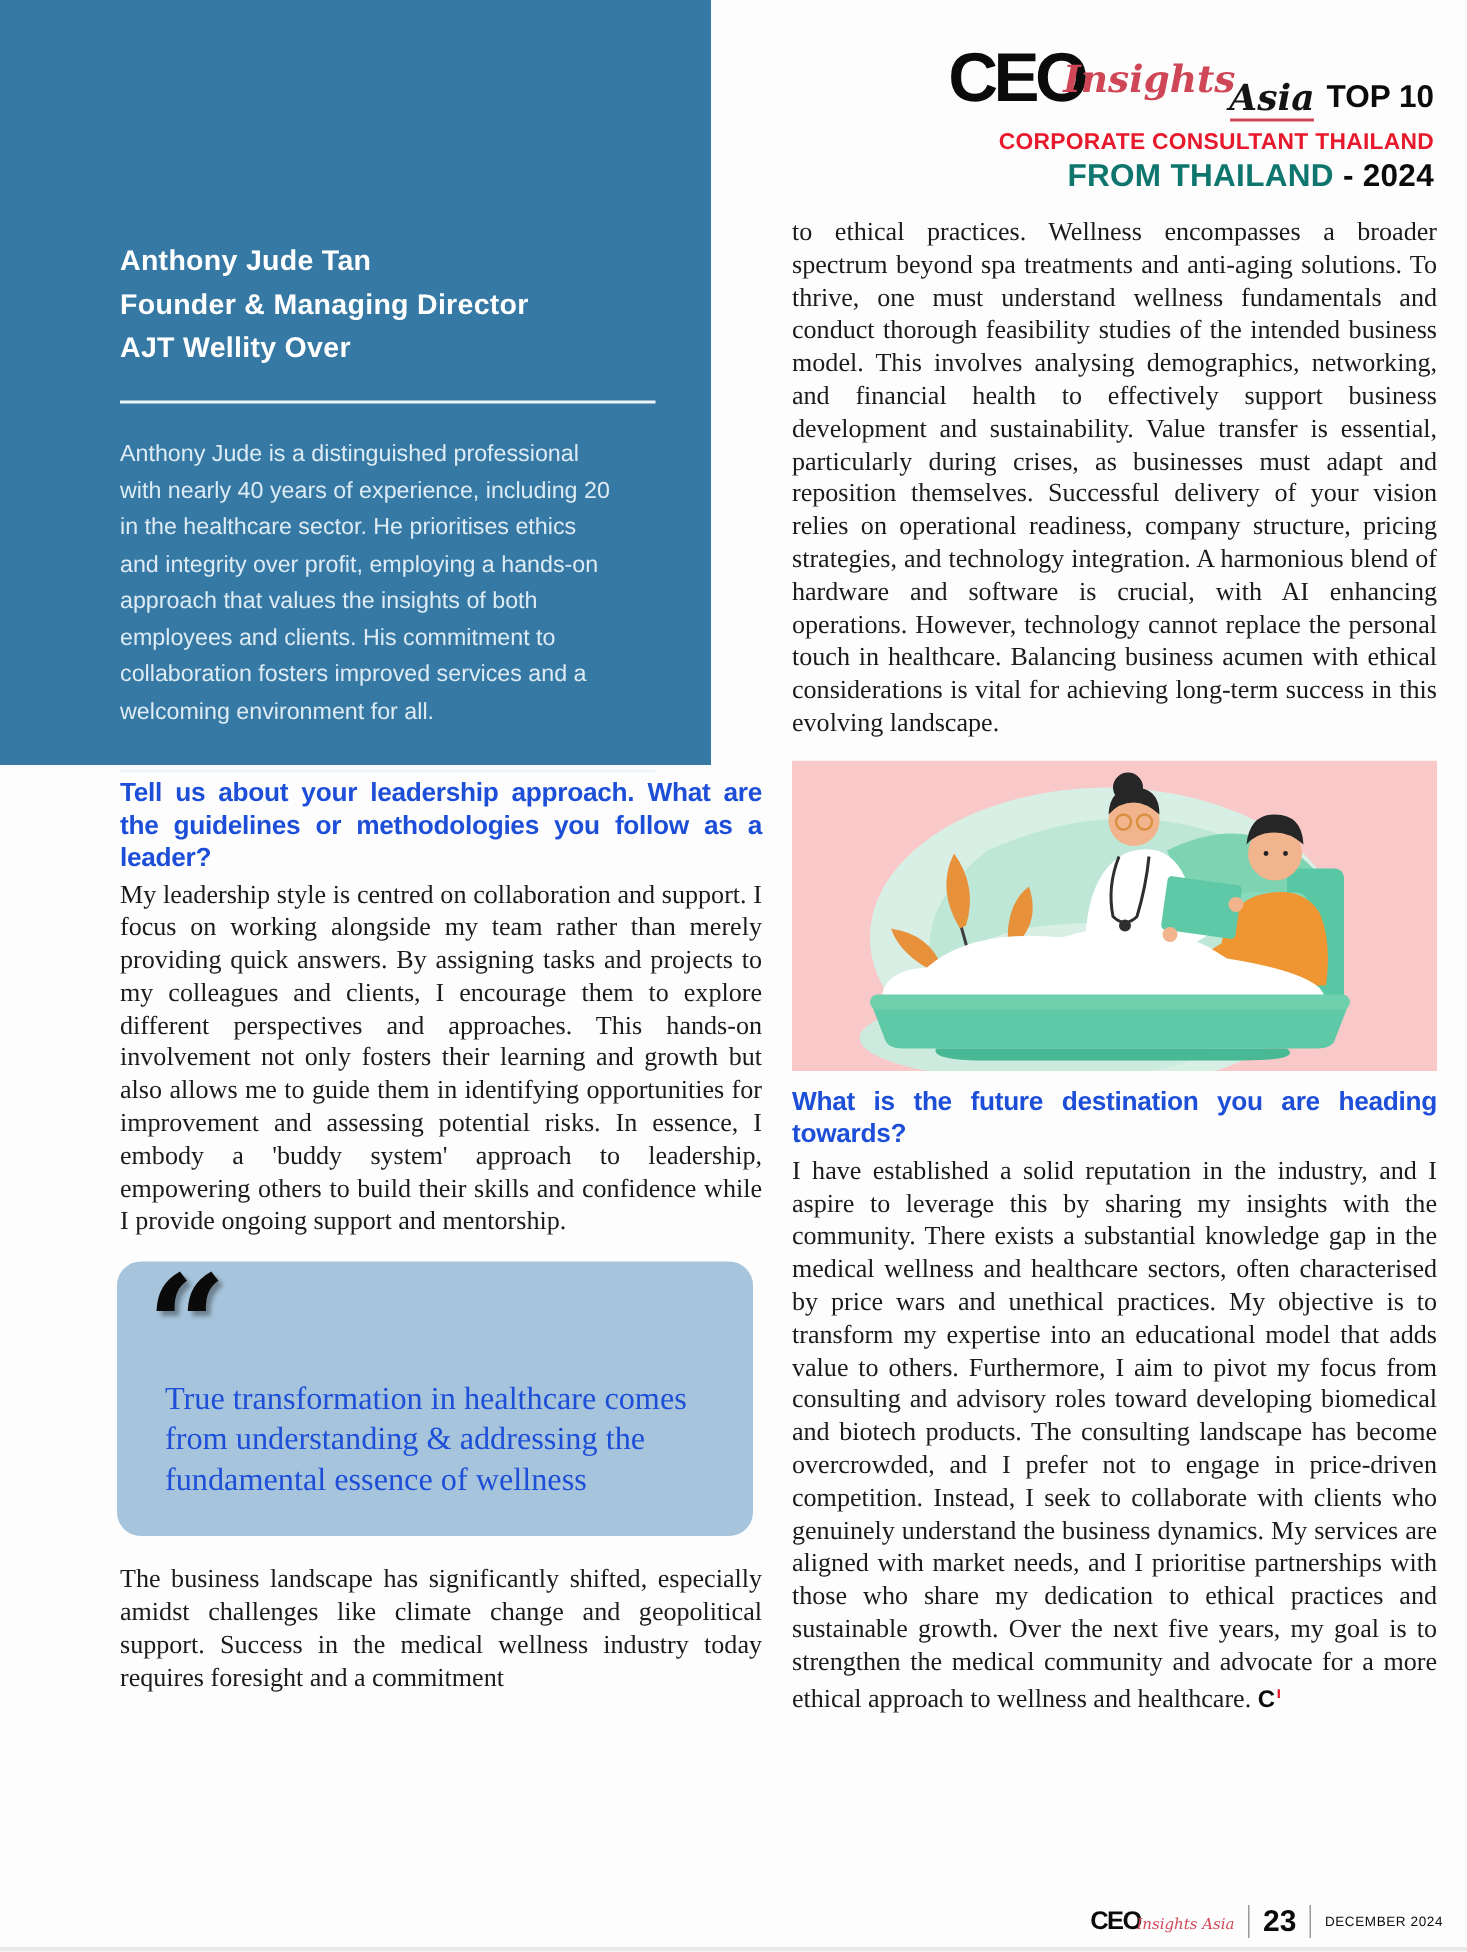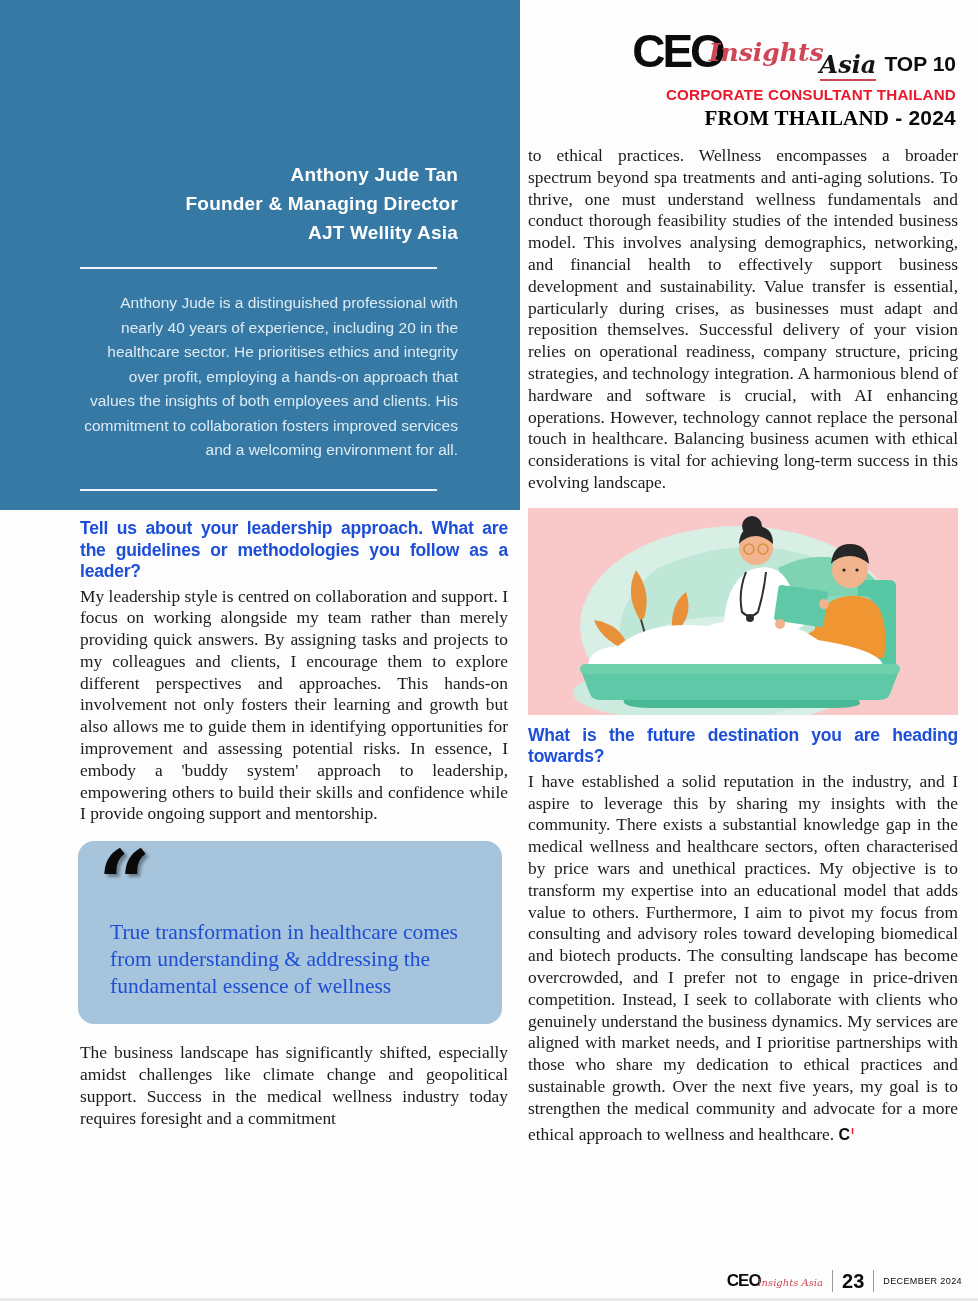--- a/index.html
+++ b/index.html
@@ -8,25 +8,24 @@
     background:#ffffff;
     font-family:"Liberation Sans",sans-serif;
     color:#161616;
     position:relative;
     overflow:hidden;
   }
   .page{position:absolute;inset:0;background:#fdfdfd;}
 
   
   .profile-box{
-    position:absolute;left:0;top:0;width:520px;height:510px;
+    position:absolute;left:0;top:0;width:474px;height:510px;
     background:#3679a4;
     box-sizing:border-box;
     padding:160px 62px 0 80px;
-    text-align:right;
   }
   .profile-name{
     color:#ffffff;font-weight:700;font-size:19px;line-height:29px;
     letter-spacing:.2px;
   }
   .profile-rule{
     height:2px;background:#eef5f9;border:none;margin:20px 0 0 0;width:357px;
   }
   .profile-bio{
     margin-top:22px;
@@ -76,21 +75,21 @@
   .logo-asia{
     font-family:"DejaVu Serif",serif;font-style:italic;font-weight:700;
     color:#141414;font-size:24px;margin-left:-4px;position:relative;top:6px;
     border-bottom:2px solid #cf4656;
   }
   .logo-top10{font-weight:900;font-size:21px;color:#0b0b0b;margin-left:8px;position:relative;top:4px;}
   .mast-row2{
     color:#e8192c;font-weight:800;font-size:15.2px;letter-spacing:.2px;margin-top:6px;
   }
   .mast-row3{font-weight:900;font-size:21px;margin-top:3px;letter-spacing:.2px;}
-  .mast-row3 .red{color:#000000;font-family:Liberation Serif, serif;}
+  .mast-row3 .red{color:#0f766e;}
   .mast-row3 .black{color:#0b0b0b;}
 
   
   .illus-wrap{margin:14px 0 10px 0;width:430px;height:207px;}
 
   
   .endmark{font-family:"Liberation Sans",sans-serif;font-weight:900;font-size:16px;color:#0b0b0b;}
   .endmark .tick{color:#e8192c;font-size:11px;vertical-align:super;margin-left:1px;}
 
   
@@ -109,21 +108,21 @@
 </style>
 </head>
 <body>
 
 <div class="page">
 
   <div class="profile-box">
     <div class="profile-name">
       <div>Anthony Jude Tan</div>
       <div>Founder &amp; Managing Director</div>
-      <div>AJT Wellity Asia</div>
+      <div>AJT Wellity Over</div>
     </div>
     <hr class="profile-rule">
     <div class="profile-bio">Anthony Jude is a distinguished professional with nearly 40 years of experience, including 20 in the healthcare sector. He prioritises ethics and integrity over profit, employing a hands-on approach that values the insights of both employees and clients. His commitment to collaboration fosters improved services and a welcoming environment for all.</div>
     <hr class="profile-rule" style="margin-top:26px;">
   </div>
 
   <div class="left-col">
     <p class="question">Tell us about your leadership approach. What are the guidelines or methodologies you follow as a leader?</p>
     <p class="answer">My leadership style is centred on collaboration and support. I focus on working alongside my team rather than merely providing quick answers. By assigning tasks and projects to my colleagues and clients, I encourage them to explore different perspectives and approaches. This hands-on involvement not only fosters their learning and growth but also allows me to guide them in identifying opportunities for improvement and assessing potential risks. In essence, I embody a 'buddy system' approach to leadership, empowering others to build their skills and confidence while I provide ongoing support and mentorship.</p>
 

